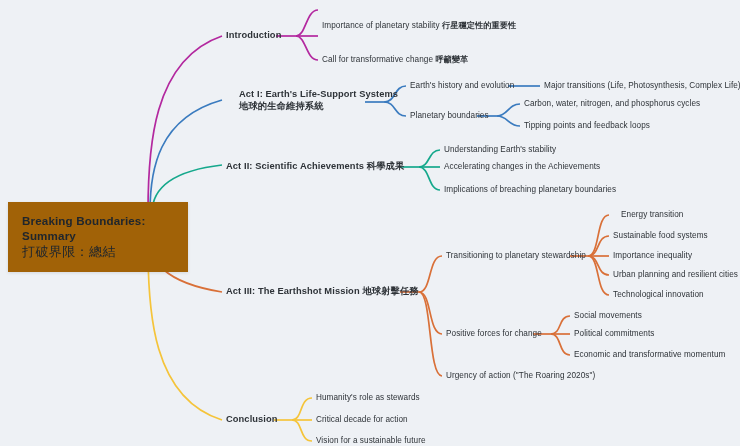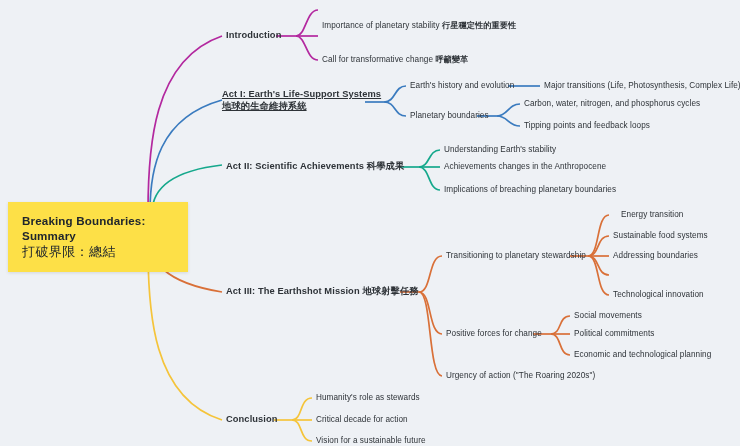--- a/index.html
+++ b/index.html
@@ -46,21 +46,21 @@
     letter-spacing: 0.1px;
   }
   .node .cn {
     display: block;
   }
   .node .inline-cn {
     font-weight: 600;
   }
   .root-card {
     position: absolute;
-    background: #fde047;
+    background: #a16207;
     box-shadow: 0 1px 3px rgba(35,45,60,0.13);
     padding: 11px 14px 12px 14px;
     left: 8px;
     top: 202px;
     width: 180px;
     box-sizing: border-box;
   }
   .root-title {
     font-size: 11.6px;
     font-weight: 700;
@@ -141,21 +141,21 @@
   </div>
   <div class="node leaf" style="left:322px; top:20px;">
     <span>Importance of planetary stability</span>
     <span class="inline-cn"> 行星穩定性的重要性</span>
   </div>
   <div class="node leaf" style="left:322px; top:54px;">
     <span>Call for transformative change</span>
     <span class="inline-cn"> 呼籲變革</span>
   </div>
 
-  <div class="node branch" style="left:222px; top:89px;text-decoration:underline;">
+  <div class="node branch" style="left:239px; top:89px;">
     <span>Act I: Earth's Life-Support Systems</span>
     <span class="cn">地球的生命維持系統</span>
   </div>
   <div class="node leaf" style="left:410px; top:80px;">
     <span>Earth's history and evolution</span>
   </div>
   <div class="node leaf" style="left:544px; top:80px;">
     <span>Major transitions (Life, Photosynthesis, Complex Life)</span>
   </div>
   <div class="node leaf" style="left:410px; top:110px;">
@@ -169,56 +169,59 @@
   </div>
 
   <div class="node branch" style="left:226px; top:161px;">
     <span>Act II: Scientific Achievements</span>
     <span class="inline-cn"> 科學成果</span>
   </div>
   <div class="node leaf" style="left:444px; top:144px;">
     <span>Understanding Earth's stability</span>
   </div>
   <div class="node leaf" style="left:444px; top:161px;">
-    <span>Achievements changes in the Anthropocene</span>
+    <span>Accelerating changes in the Achievements</span>
   </div>
   <div class="node leaf" style="left:444px; top:184px;">
     <span>Implications of breaching planetary boundaries</span>
   </div>
 
   <div class="node branch" style="left:226px; top:286px;">
     <span>Act III: The Earthshot Mission</span>
     <span class="inline-cn"> 地球射擊任務</span>
   </div>
   <div class="node leaf" style="left:446px; top:250px;">
     <span>Transitioning to planetary stewardship</span>
   </div>
   <div class="node leaf" style="left:613px; top:209px;margin-left:8px;">
     <span>Energy transition</span>
   </div>
   <div class="node leaf" style="left:613px; top:230px;">
     <span>Sustainable food systems</span>
   </div>
   <div class="node leaf" style="left:613px; top:250px;">
-    <span>Addressing boundaries</span>
+    <span>Importance inequality</span>
+  </div>
+  <div class="node leaf" style="left:613px; top:269px;">
+    <span>Urban planning and resilient cities</span>
   </div>
   <div class="node leaf" style="left:613px; top:289px;">
     <span>Technological innovation</span>
   </div>
   <div class="node leaf" style="left:446px; top:328px;">
     <span>Positive forces for change</span>
   </div>
   <div class="node leaf" style="left:574px; top:310px;">
     <span>Social movements</span>
   </div>
   <div class="node leaf" style="left:574px; top:328px;">
     <span>Political commitments</span>
   </div>
   <div class="node leaf" style="left:574px; top:349px;">
-    <span>Economic and technological planning</span>
+    <span>Economic and transformative momentum</span>
   </div>
   <div class="node leaf" style="left:446px; top:370px;">
     <span>Urgency of action ("The Roaring 2020s")</span>
   </div>
 
   <div class="node branch" style="left:226px; top:414px;">
     <span>Conclusion</span>
   </div>
   <div class="node leaf" style="left:316px; top:392px;">
     <span>Humanity's role as stewards</span>

